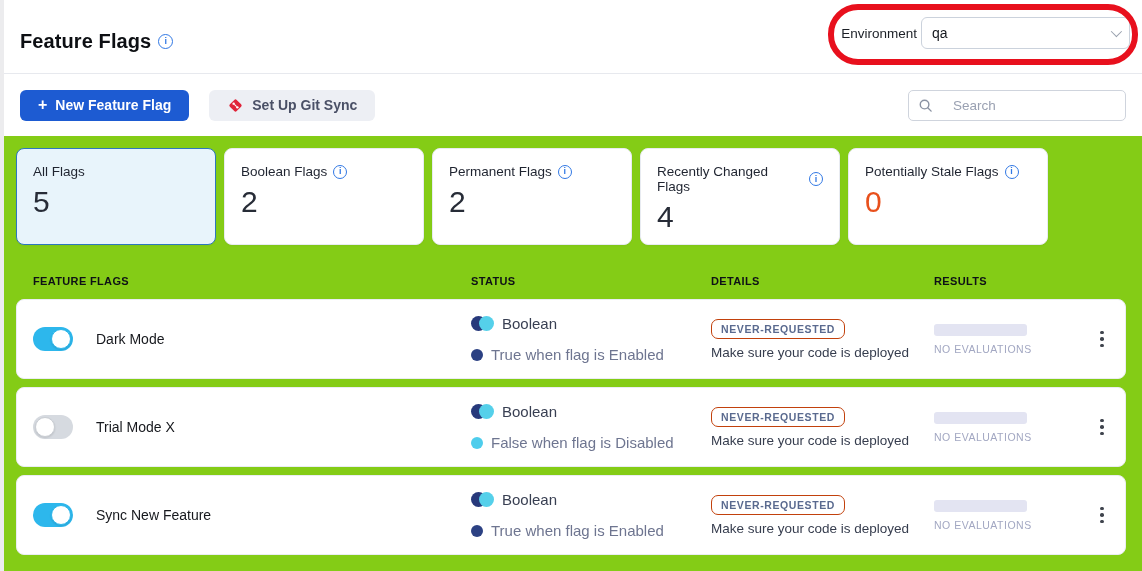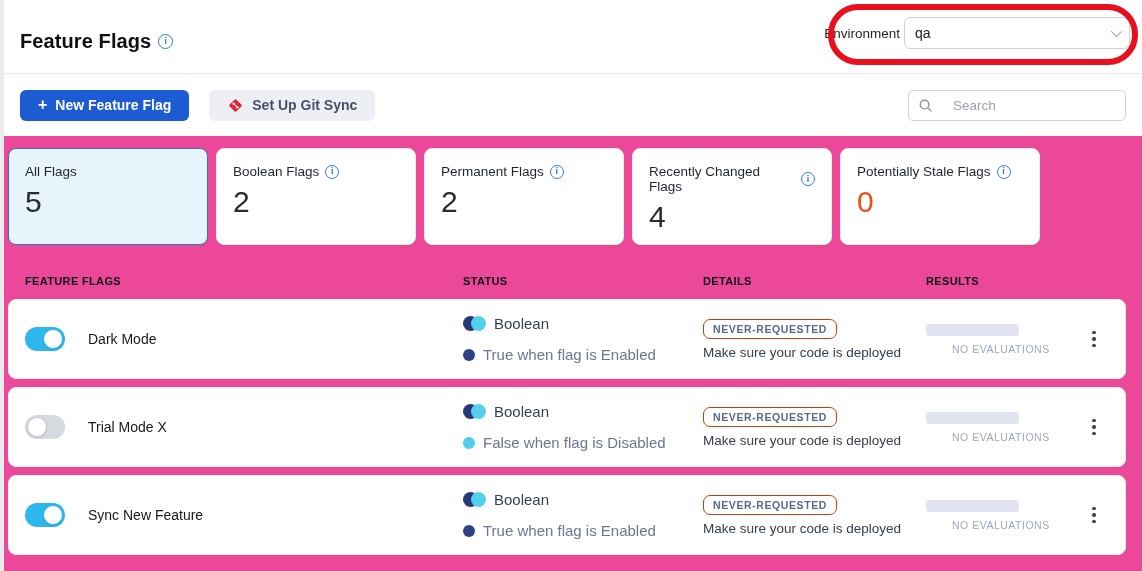--- a/index.html
+++ b/index.html
@@ -11,37 +11,37 @@
   .left-edge { position:absolute; left:0; top:0; width:4px; height:571px; background:#ececee; z-index:5; }
 
   
   .page-header { position:relative; height:74px; background:#fff; border-bottom:1px solid #e7e9ee; display:flex; align-items:center; padding:10px 20px 0 20px; }
   .title-wrap { display:flex; align-items:center; gap:7px; }
   .page-title { font-size:20px; font-weight:700; color:#0d0f13; letter-spacing:.1px; }
   .info-icon { display:inline-flex; align-items:center; justify-content:center; width:14px; height:14px; border:1.4px solid #3178e4; border-radius:50%; color:#3178e4; font-size:9px; font-weight:700; line-height:1; flex:0 0 auto; }
   .info-icon::before { content:"i"; }
   .env-group { position:absolute; right:12px; top:17px; display:flex; align-items:center; gap:4px; }
   .env-label { font-size:13.5px; color:#1c2027; }
-  .env-select { width:226px; height:32px; background:#fff; border:1px solid #cbd2dc; border-radius:6px; display:flex; align-items:center; padding:0 10px; cursor:pointer; }
+  .env-select { width:209px; height:32px; background:#fff; border:1px solid #cbd2dc; border-radius:6px; display:flex; align-items:center; padding:0 10px; cursor:pointer; }
   .env-value { font-size:14px; font-weight:500; color:#15181e; flex:1; }
   .chevron { width:8px; height:8px; border-right:1.6px solid #98a0ad; border-bottom:1.6px solid #98a0ad; transform:rotate(45deg) translateY(-2px); }
   .annotation { position:absolute; left:828px; top:4px; width:310px; height:61px; border:6px solid #e8101d; border-radius:30px; pointer-events:none; z-index:20; }
 
   
   .toolbar { height:62px; background:#fff; display:flex; align-items:center; padding:0 16px 0 20px; gap:20px; }
   .btn { height:31px; border:none; border-radius:6px; font-family:inherit; font-size:14px; font-weight:700; display:inline-flex; align-items:center; gap:8px; padding:0 18px; cursor:pointer; }
   .btn-primary { background:#1d5bd2; color:#fff; }
   .btn-plus { font-size:16px; font-weight:600; line-height:1; }
   .btn-secondary { background:#edeff4; color:#4a5066; }
   .search-box { margin-left:auto; width:218px; height:31px; border:1px solid #cfd4dd; border-radius:5px; background:#fff; display:flex; align-items:center; padding:0 9px; gap:20px; }
   .search-box input { border:none; outline:none; font-family:inherit; font-size:13.5px; color:#333; width:100%; background:transparent; }
   .search-box input::placeholder { color:#9aa1b2; }
 
   
-  .content { height:435px; background:#ec4899; padding:12px 16px 0 8px; }
+  .content { height:435px; background:#84cc16; padding:12px 16px 0 16px; }
 
   
   .cards { display:flex; gap:8px; }
   .card { width:200px; height:97px; background:#fff; border:1px solid #e8ebf1; border-radius:8px; padding:15px 16px; box-shadow:0 1px 2px rgba(20,30,60,.04); cursor:pointer; }
   .card[data-state="selected"] { background:#e8f4fb; border:1.6px solid #2d77bd; }
   .card-label-row { display:flex; align-items:center; gap:6px; }
   .card-label { font-size:13.5px; color:#1f2430; }
   .card-value { margin-top:6px; font-size:30px; font-weight:400; color:#272c37; line-height:1.1; }
   .card-value[data-variant="alert"] { color:#e8501c; }
 
@@ -69,21 +69,21 @@
   .dot[data-variant="true"] { background:#2c4183; }
   .dot[data-variant="false"] { background:#4ecdec; }
   .value-note { font-size:15px; color:#6e7590; }
 
   .statuscell { display:flex; flex-direction:column; justify-content:center; align-items:flex-start; gap:6px; }
   .badge { font-size:10.5px; font-weight:700; color:#5a6a8f; letter-spacing:.6px; border:1px solid #c2410c; border-radius:7px; padding:3px 9px; background:transparent; }
   .status-note { font-size:13.5px; color:#363d4e; }
 
   .resultscell { display:flex; flex-direction:column; align-items:flex-start; gap:7px; }
   .bar { width:93px; height:12px; border-radius:3px; background:#e3e4f2; }
-  .results-note { font-size:10.5px; font-weight:500; color:#a2a7c2; letter-spacing:.5px;margin-left:26px; }
+  .results-note { font-size:10.5px; font-weight:500; color:#a2a7c2; letter-spacing:.5px; }
 
   .kebabcell { display:flex; justify-content:flex-end; padding-right:22px; }
   .kebab { display:flex; flex-direction:column; gap:3px; padding:6px; cursor:pointer; background:none; border:none; }
   .kebab i { width:3.5px; height:3.5px; border-radius:50%; background:#3f444d; display:block; }
 </style>
 </head>
 <body>
 
 <div class="app">
   <div class="left-edge"></div>

